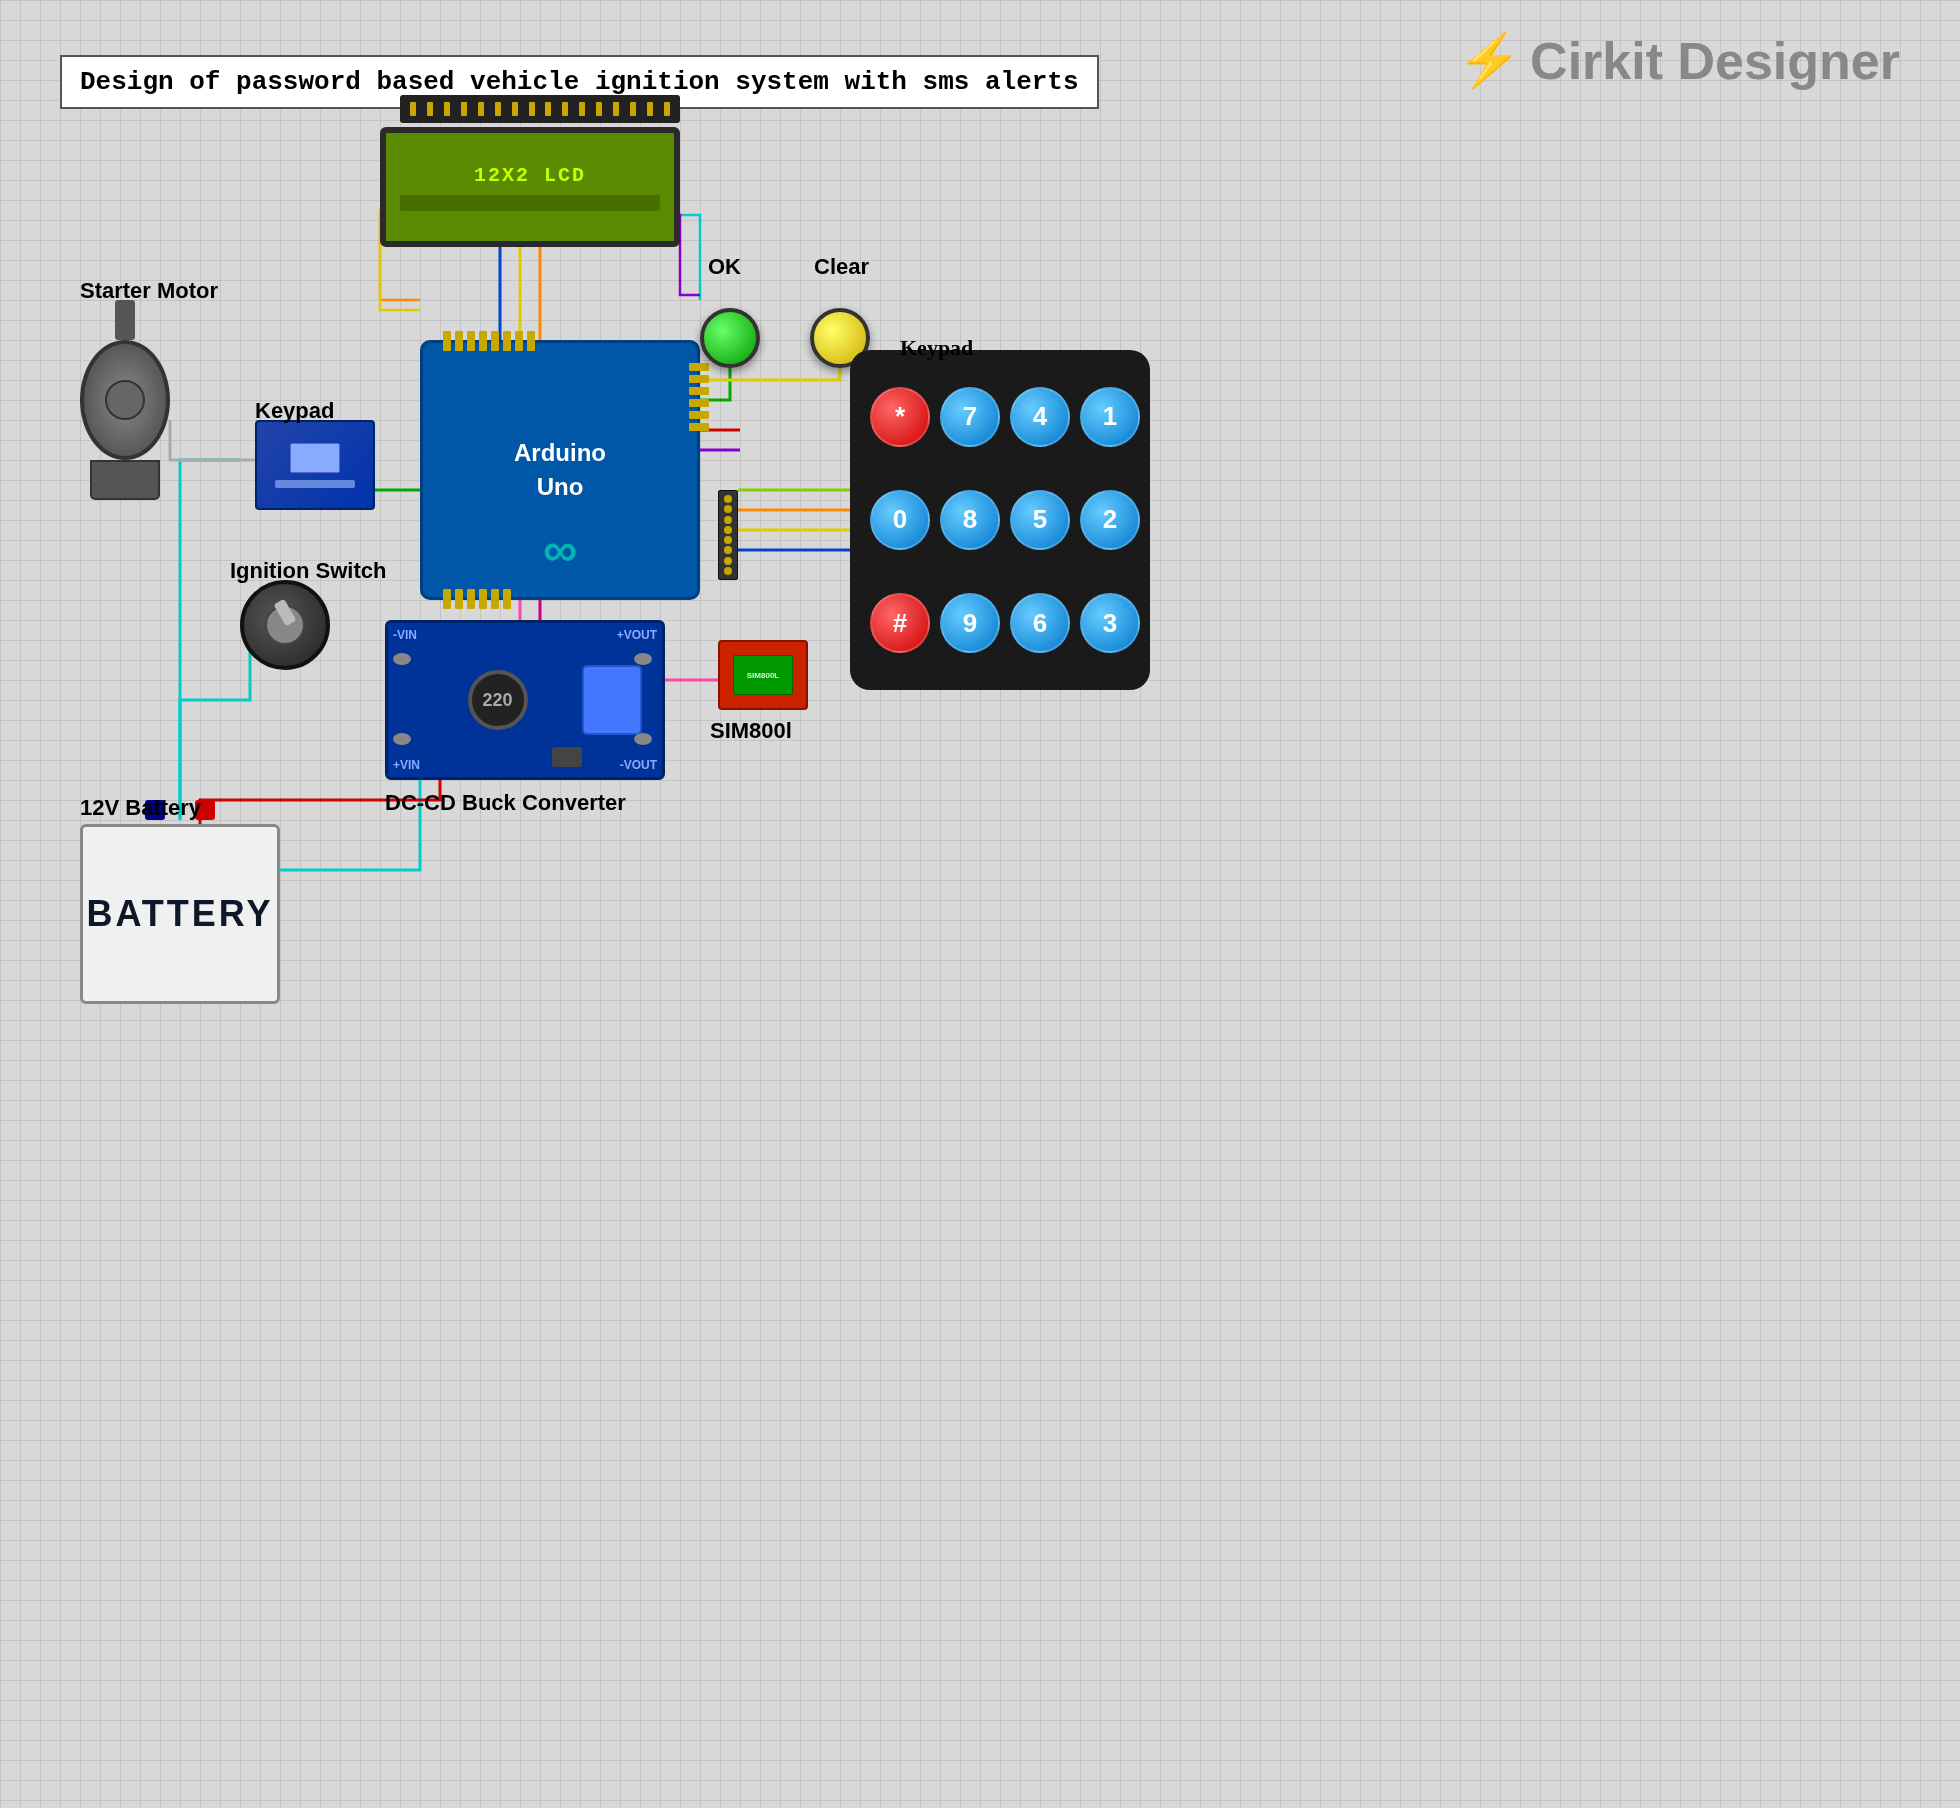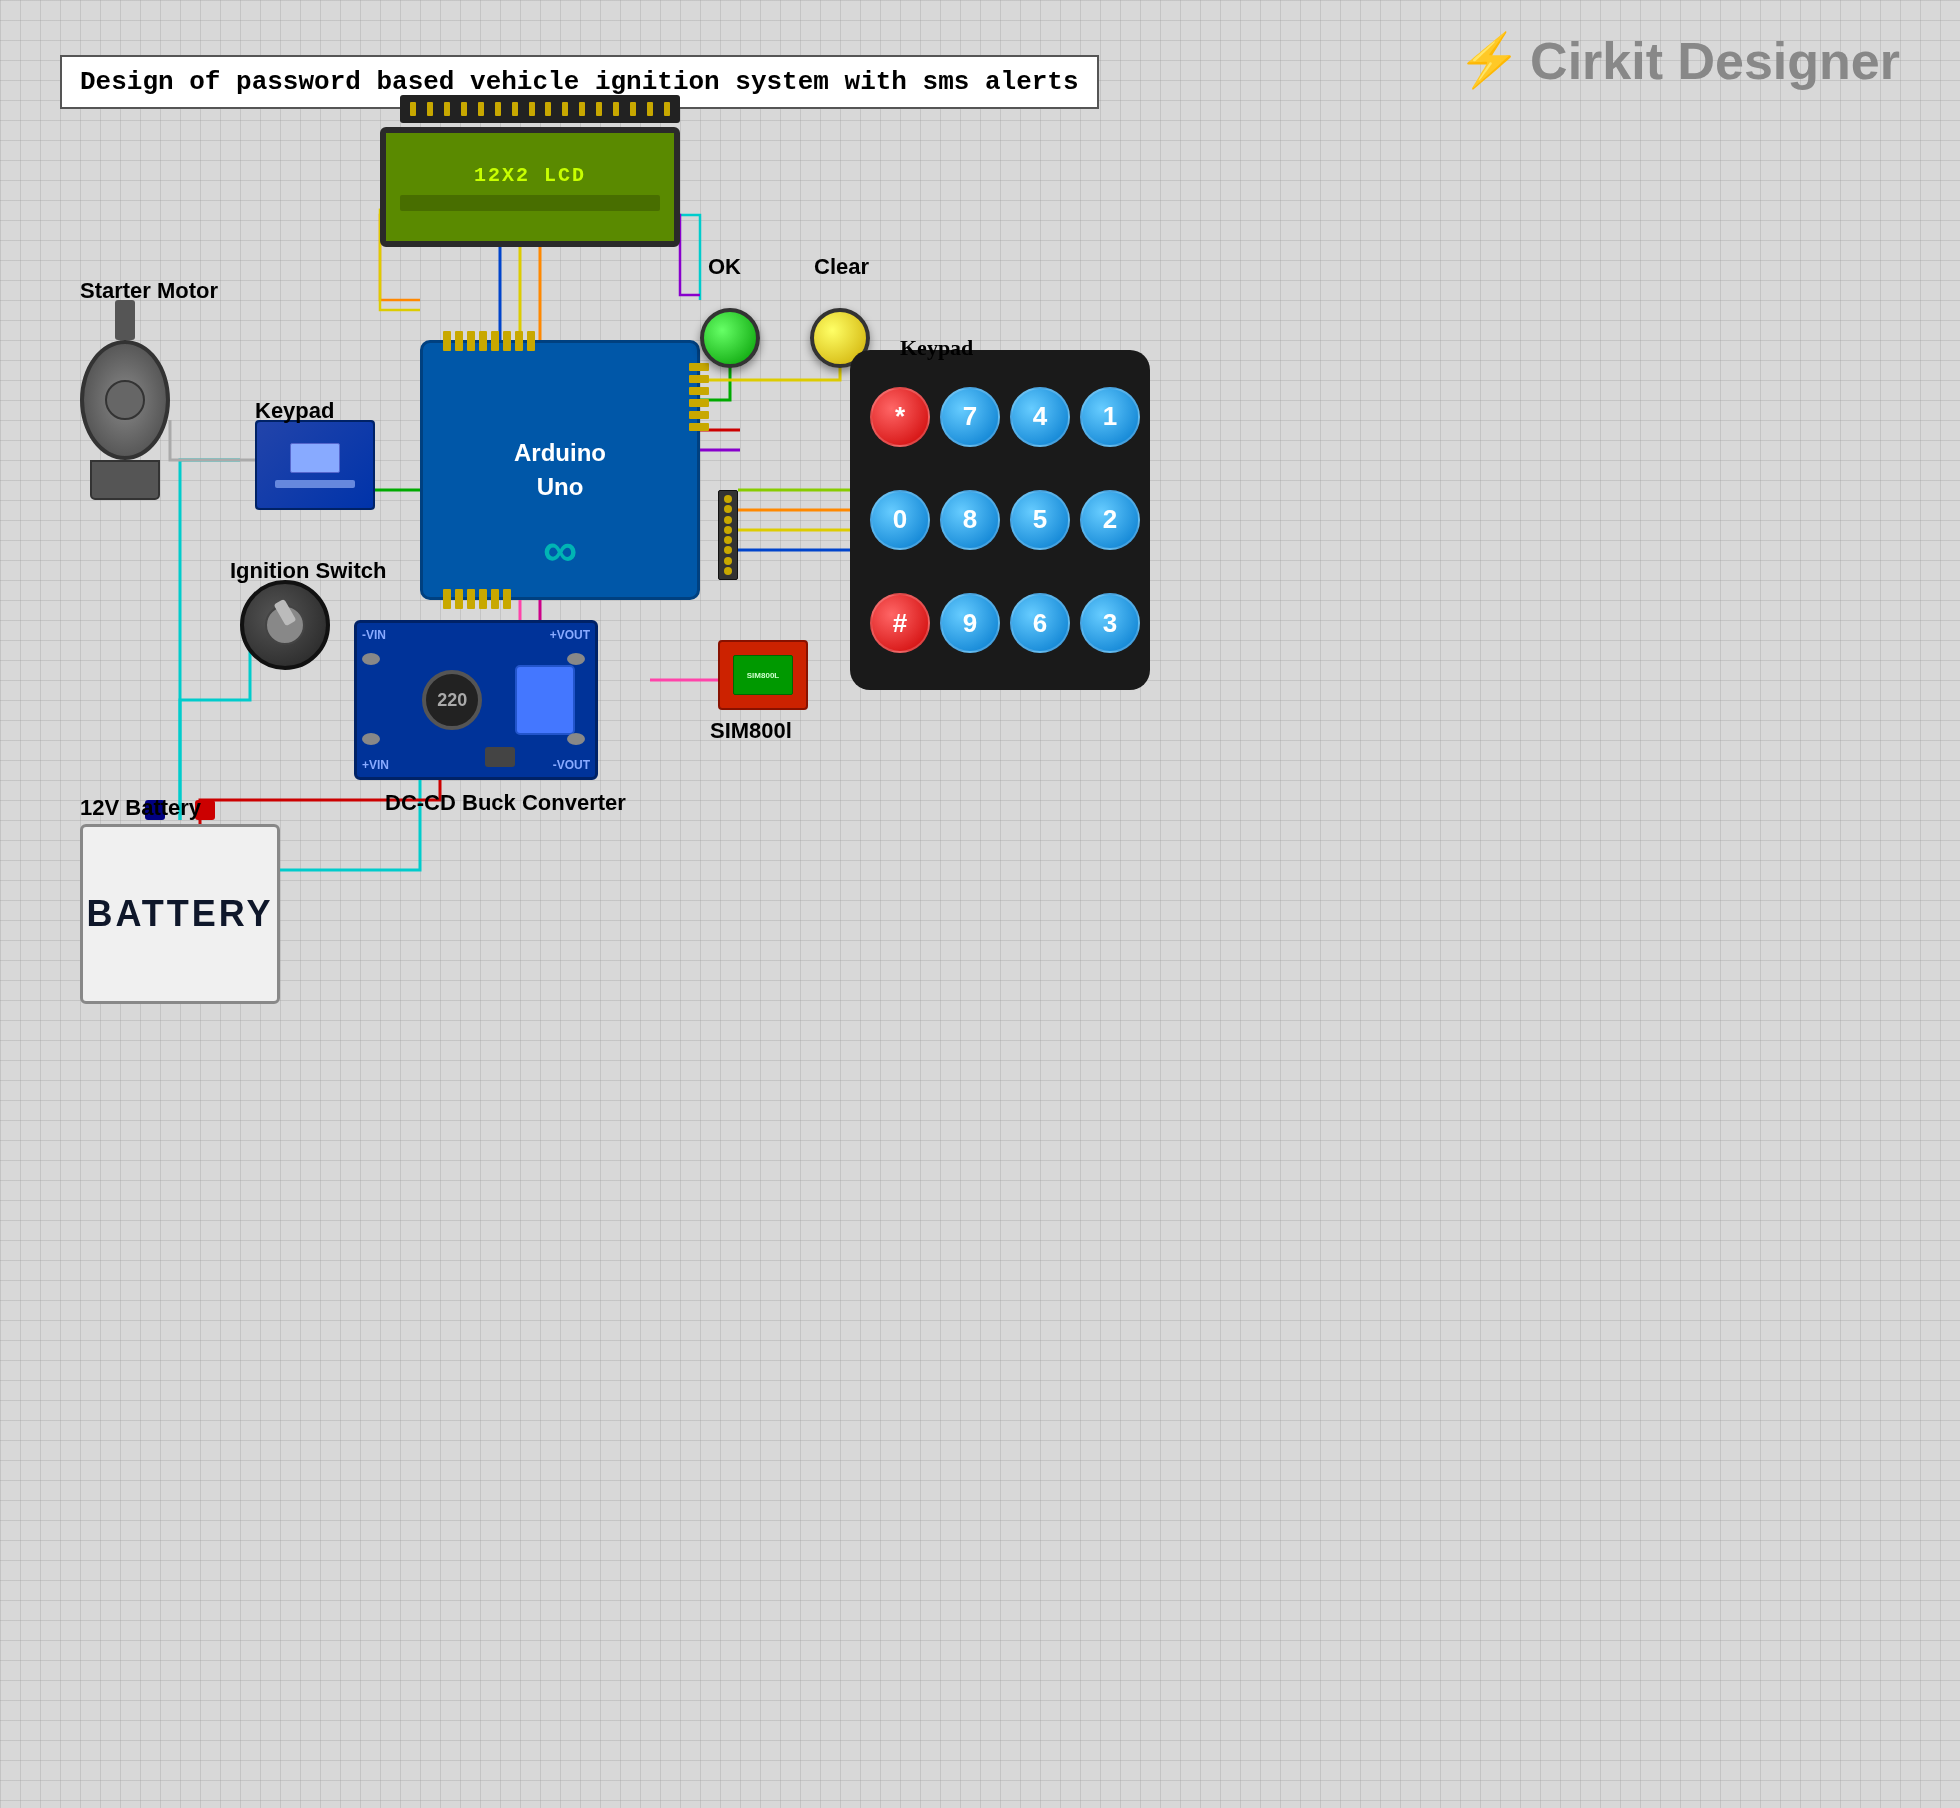--- a/index.html
+++ b/index.html
@@ -363,22 +363,22 @@
     .sim800-text {
       font-size: 8px;
       color: #ccffcc;
       font-weight: bold;
     }
 
     
     .buck {
       position: absolute;
       top: 620px;
-      left: 354px;
-      width: 244px;
+      left: 385px;
+      width: 280px;
       height: 160px;
       background: #003399;
       border: 3px solid #002266;
       border-radius: 6px;
       padding: 8px;
     }
     .buck-coil {
       position: absolute;
       top: 50%;
       left: 40%;

